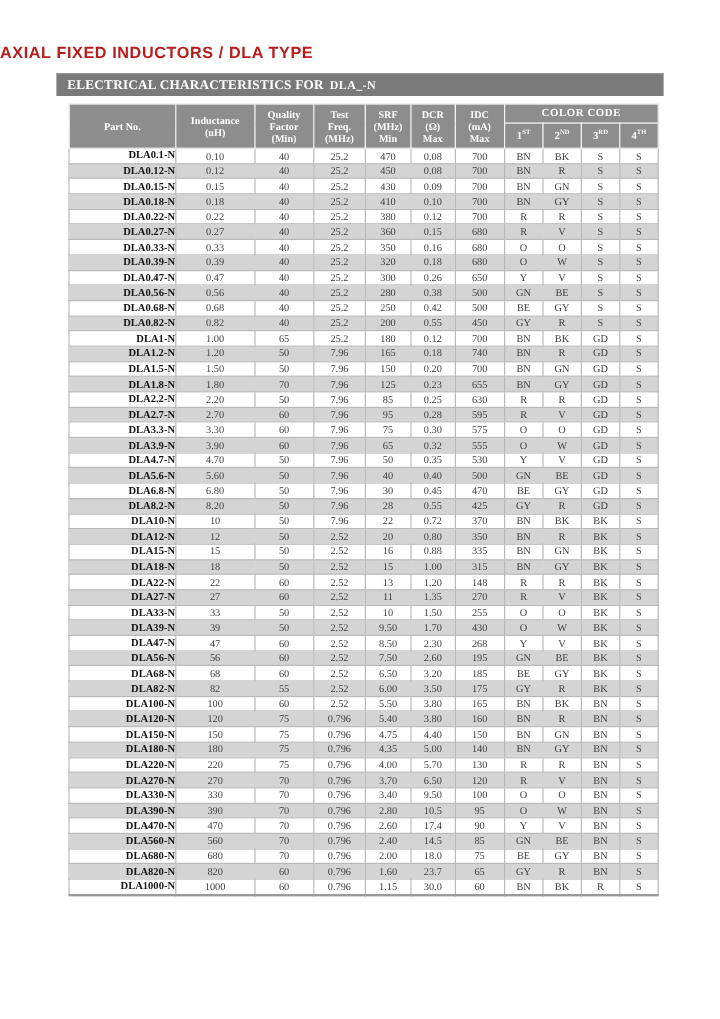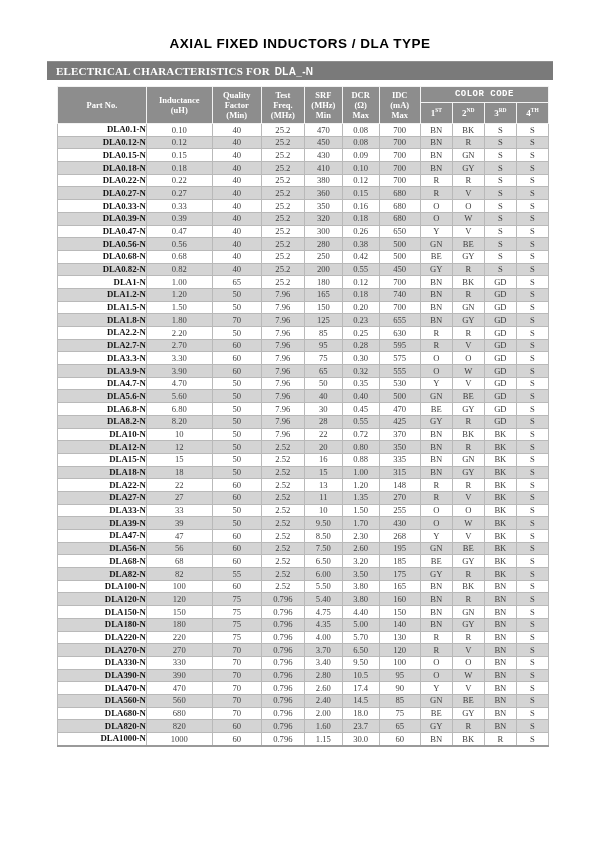--- a/index.html
+++ b/index.html
@@ -1,49 +1,49 @@
 <!DOCTYPE html>
 <html><head>
 <meta charset="utf-8">
 <style>
   html,body{margin:0;padding:0;}
   body{
     width:600px;height:849px;background:#ffffff;position:relative;
     font-family:"Liberation Serif", serif;overflow:hidden;
   }
   .page-title{
-    margin:36px 0 0 0;text-align:center;
+    margin:36px 0 0 0;text-align:left;
     font-family:"Liberation Sans", sans-serif;
-    font-weight:bold;font-size:13.5px;letter-spacing:0.5px;color:#000000;
+    font-weight:bold;font-size:13.5px;letter-spacing:0.5px;color:#b91c1c;
   }
   .section-bar{
     margin:10px 47px 0 47px;height:19px;background:#7a7a7a;
     border-top:1px solid #8f8f8f;
     color:#ffffff;display:flex;align-items:center;padding:0 0 0 9px;
     box-sizing:border-box;
   }
   .section-bar .sec-label{
     font-weight:bold;font-size:11px;letter-spacing:0.2px;
     font-family:"Liberation Serif", serif;
   }
   .section-bar .sec-part{
     font-weight:bold;font-size:10px;margin-left:5px;letter-spacing:0.3px;
-    font-family:Liberation Sans, sans-serif;
+    font-family:Liberation Serif, serif;
   }
   table.spec{
     margin:6px 0 0 57px;width:492px;border-collapse:collapse;table-layout:fixed;
     border:1px solid #a9a9a9;
   }
   table.spec thead th{
     background:#8d8d8d;color:#ffffff;font-weight:bold;font-size:8.5px;
     line-height:1.18;border:1px solid #f2f2f2;padding:1px 0;
     white-space:pre-line;text-align:center;vertical-align:middle;
     font-family:"Liberation Serif", serif;
   }
-  table.spec thead th.cc{height:13px;font-size:9px;letter-spacing:0.5px;font-family:Liberation Mono, monospace;}
+  table.spec thead th.cc{height:13px;font-size:9px;letter-spacing:0.5px;}
   table.spec thead th.sub{height:18px;font-size:9px;}
   table.spec thead th.sub sup{font-size:5.5px;vertical-align:super;}
   table.spec tbody td{
     height:11.7px;padding:0;border:1px solid #b9b9b9;
     font-size:8.6px;line-height:1;text-align:center;color:#3f3f3f;
     overflow:hidden;white-space:nowrap;
   }
   table.spec tbody td.partno{
     text-align:right;padding-left:5px;font-weight:bold;color:#141414;font-size:8.8px;
   }

